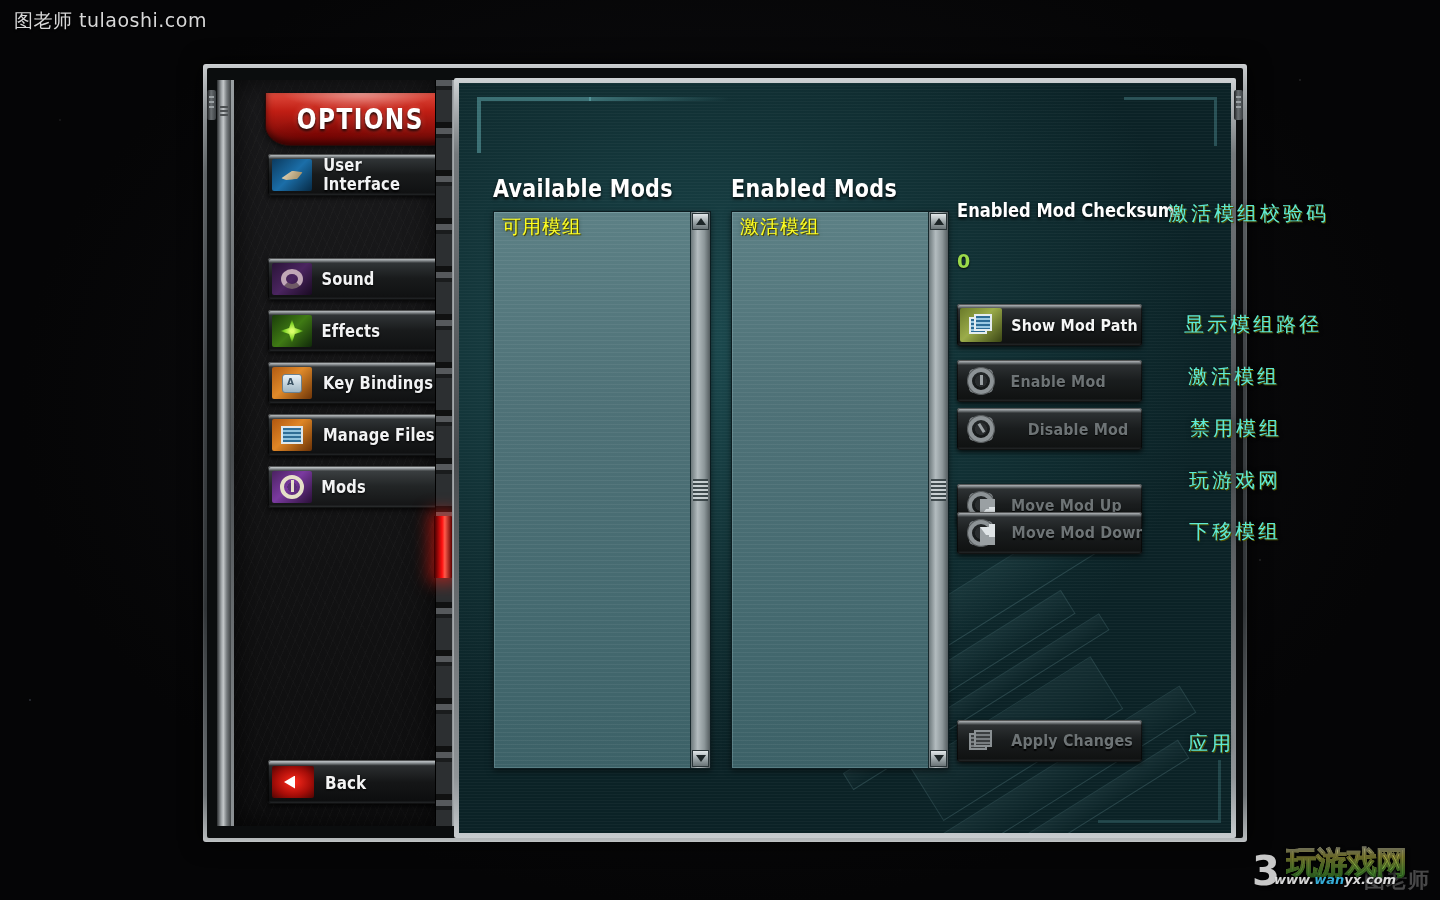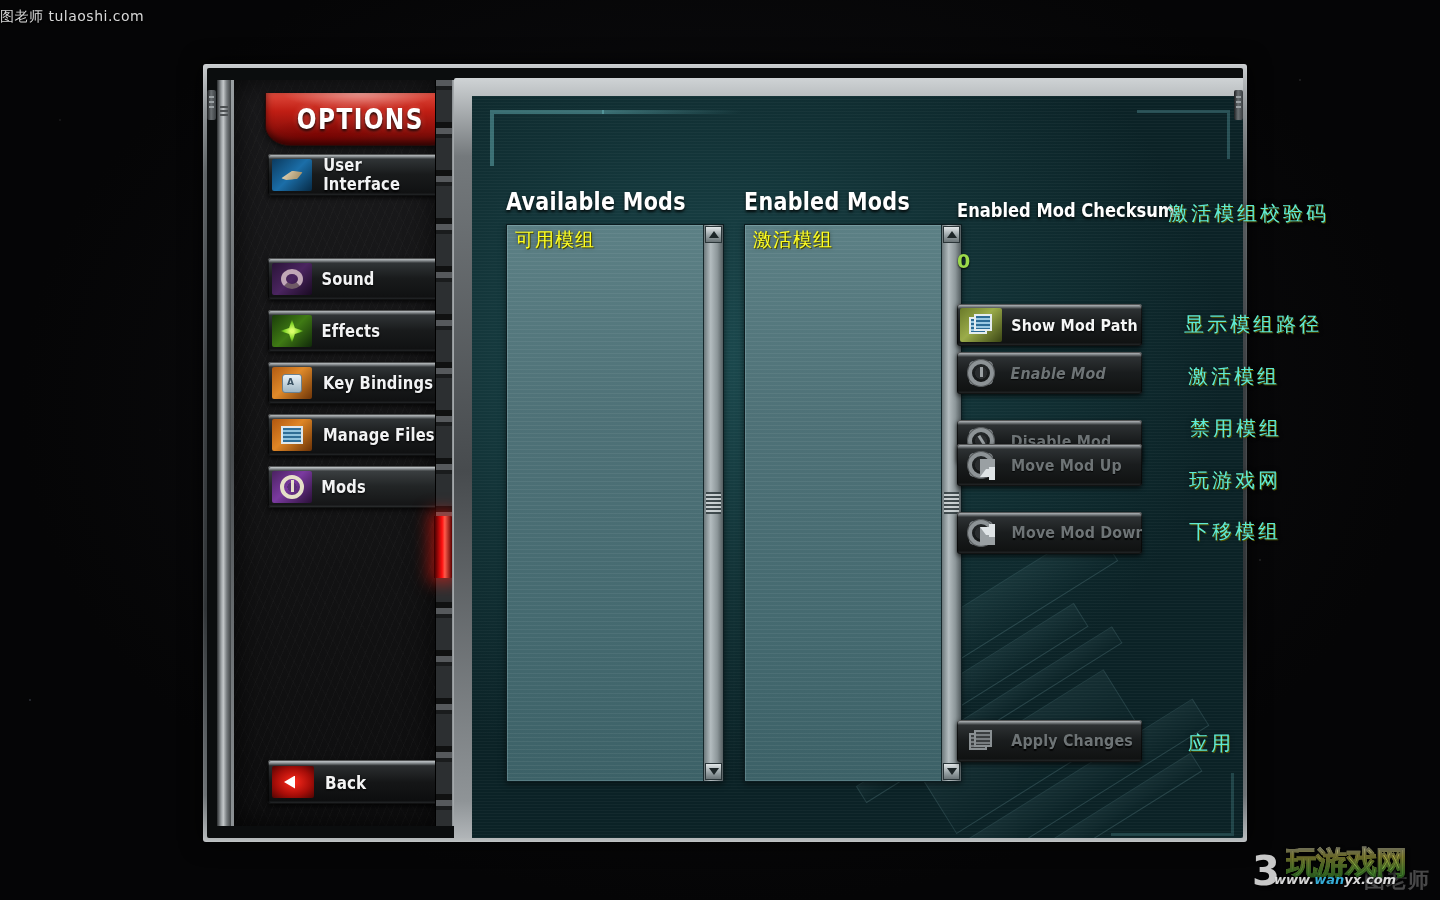--- a/index.html
+++ b/index.html
@@ -33,22 +33,22 @@
     background:
       radial-gradient(1px 1px at 220px 240px, rgba(255,255,255,.22), transparent 60%),
       radial-gradient(1px 1px at 1180px 150px, rgba(255,255,255,.2), transparent 60%),
       radial-gradient(1px 1px at 60px 330px, rgba(255,255,255,.2), transparent 60%),
       radial-gradient(1px 1px at 1420px 440px, rgba(255,255,255,.2), transparent 60%),
       radial-gradient(1px 1px at 760px 880px, rgba(255,255,255,.18), transparent 60%);
   }
 
   
   #wm-top{
-    position:absolute;left:0;top:8px;z-index:60;
-    font-size:14px;color:#d8d8d8;letter-spacing:.5px;
+    position:absolute;left:14px;top:8px;z-index:60;
+    font-size:19px;color:#d8d8d8;letter-spacing:.5px;
     font-family:"DejaVu Sans", sans-serif;
     text-shadow:0 1px 2px #000;
     white-space:nowrap;
   }
   #wm-bottom{
     position:absolute;right:8px;bottom:4px;z-index:60;
     width:180px;height:58px;
   }
   #wm-bottom .num{
     position:absolute;left:0;top:10px;font-size:40px;font-weight:bold;
@@ -234,21 +234,21 @@
   }
   #back-btn .lbl{
     font-family:"DejaVu Sans", sans-serif;font-weight:bold;font-size:16px;color:#f4f4f4;
     text-shadow:0 1px 2px rgba(0,0,0,.95);transform:scaleY(1.1) scaleX(.95);
   }
 
   
   #main-frame{
     position:absolute;left:247px;top:10px;width:772px;height:750px;
     background:linear-gradient(180deg,#cfd3d5,#74797c 10%,#474b4e 50%,#8f9497 92%,#c8cccf);
-    padding:18px;border-radius:2px;
+    padding:5px;border-radius:2px;
   }
   #main{
     position:relative;width:100%;height:100%;
     background:
       repeating-linear-gradient(180deg, rgba(255,255,255,.030) 0 1px, transparent 1px 3px),
       radial-gradient(ellipse 520px 420px at 30% 35%, #1c4a4f 0%, #123236 55%, #0b2226 100%);
     overflow:hidden;
   }
   
   #ship{
@@ -521,40 +521,40 @@
 <div id="checksum-label">Enabled Mod Checksum:</div>
 <div id="checksum-value">0</div>
 
 <div class="act-btn enabled" style="top:304px;">
   <span class="ico">
       <span class="g-doc"></span>
     </span>
   <span class="lbl">Show Mod Path</span>
 </div>
 
-<div class="act-btn disabled" style="top:352px;font-style:italic;">
+<div class="act-btn disabled" style="top:360px;">
   <span class="ico">
     <span class="g-gear teeth">
         <span></span>
       </span>
   </span>
   <span class="lbl">Enable Mod</span>
 </div>
 
-<div class="act-btn disabled" style="top:420px;">
+<div class="act-btn disabled" style="top:408px;gap:17px;">
   <span class="ico">
     <span class="g-gear teeth">
         <span style="opacity:0"></span>
         <span class="g-slash"></span>
       </span>
   </span>
   <span class="lbl">Disable Mod</span>
 </div>
 
-<div class="act-btn disabled" style="top:444px;">
+<div class="act-btn disabled" style="top:484px;">
   <span class="ico">
     <span class="g-gear teeth">
         <span style="opacity:0"></span>
         <span class="g-arrow-up"></span>
       </span>
   </span>
   <span class="lbl">Move Mod Up</span>
 </div>
 
 <div class="act-btn disabled" style="top:512px;">

